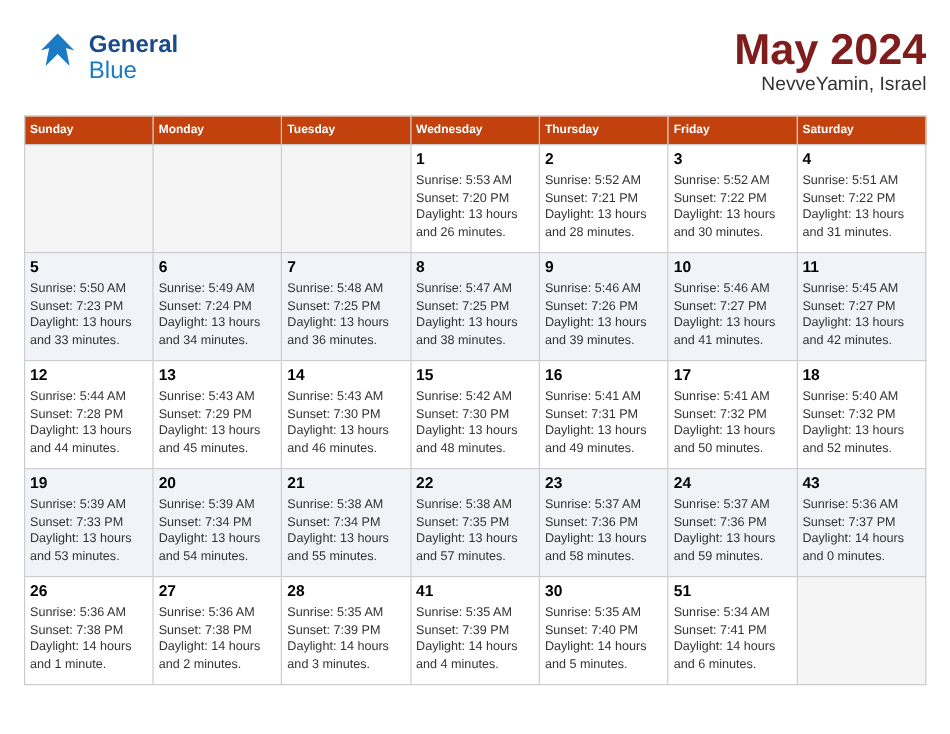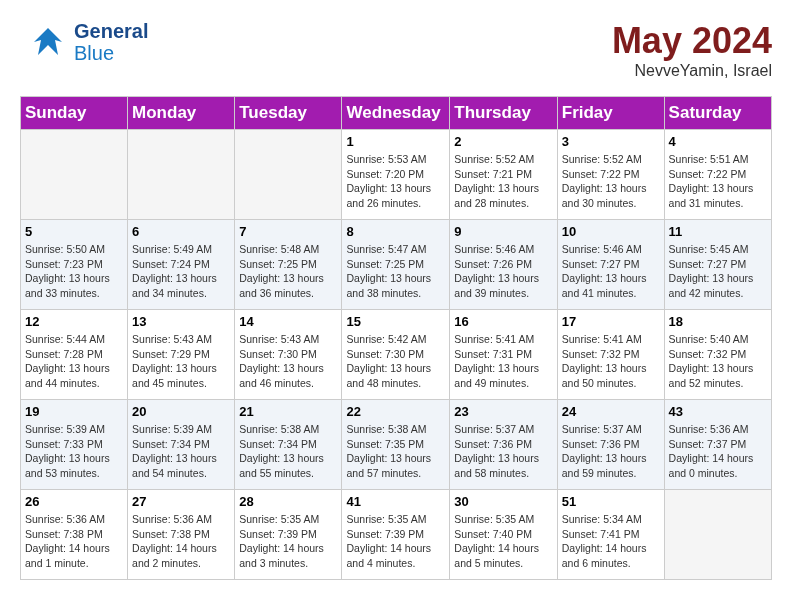--- a/index.html
+++ b/index.html
@@ -11,45 +11,45 @@
       padding: 20px;
     }
     .header {
       display: flex;
       justify-content: space-between;
       align-items: flex-start;
       margin-bottom: 16px;
     }
     .logo {
       display: flex;
-      align-items: flex-start;
+      align-items: center;
     }
     .title-block {
       text-align: right;
     }
     .month-title {
       font-size: 36px;
       font-weight: bold;
       color: #7f1d1d;
     }
     .location-title {
       font-size: 16px;
       color: #333;
     }
     .calendar {
       width: 100%;
       border-collapse: collapse;
       font-size: 11px;
     }
     .calendar th {
-      background-color: #a21caf;
+      background-color: #c2410c;
       color: #fff;
       padding: 6px 4px;
       text-align: left;
-      font-size: 17px;
+      font-size: 10px;
       font-weight: bold;
       border: 1px solid #ccc;
     }
     .calendar td {
       vertical-align: top;
       border: 1px solid #ccc;
       padding: 4px;
       width: 108px;
       height: 90px;
       background: #fff;

